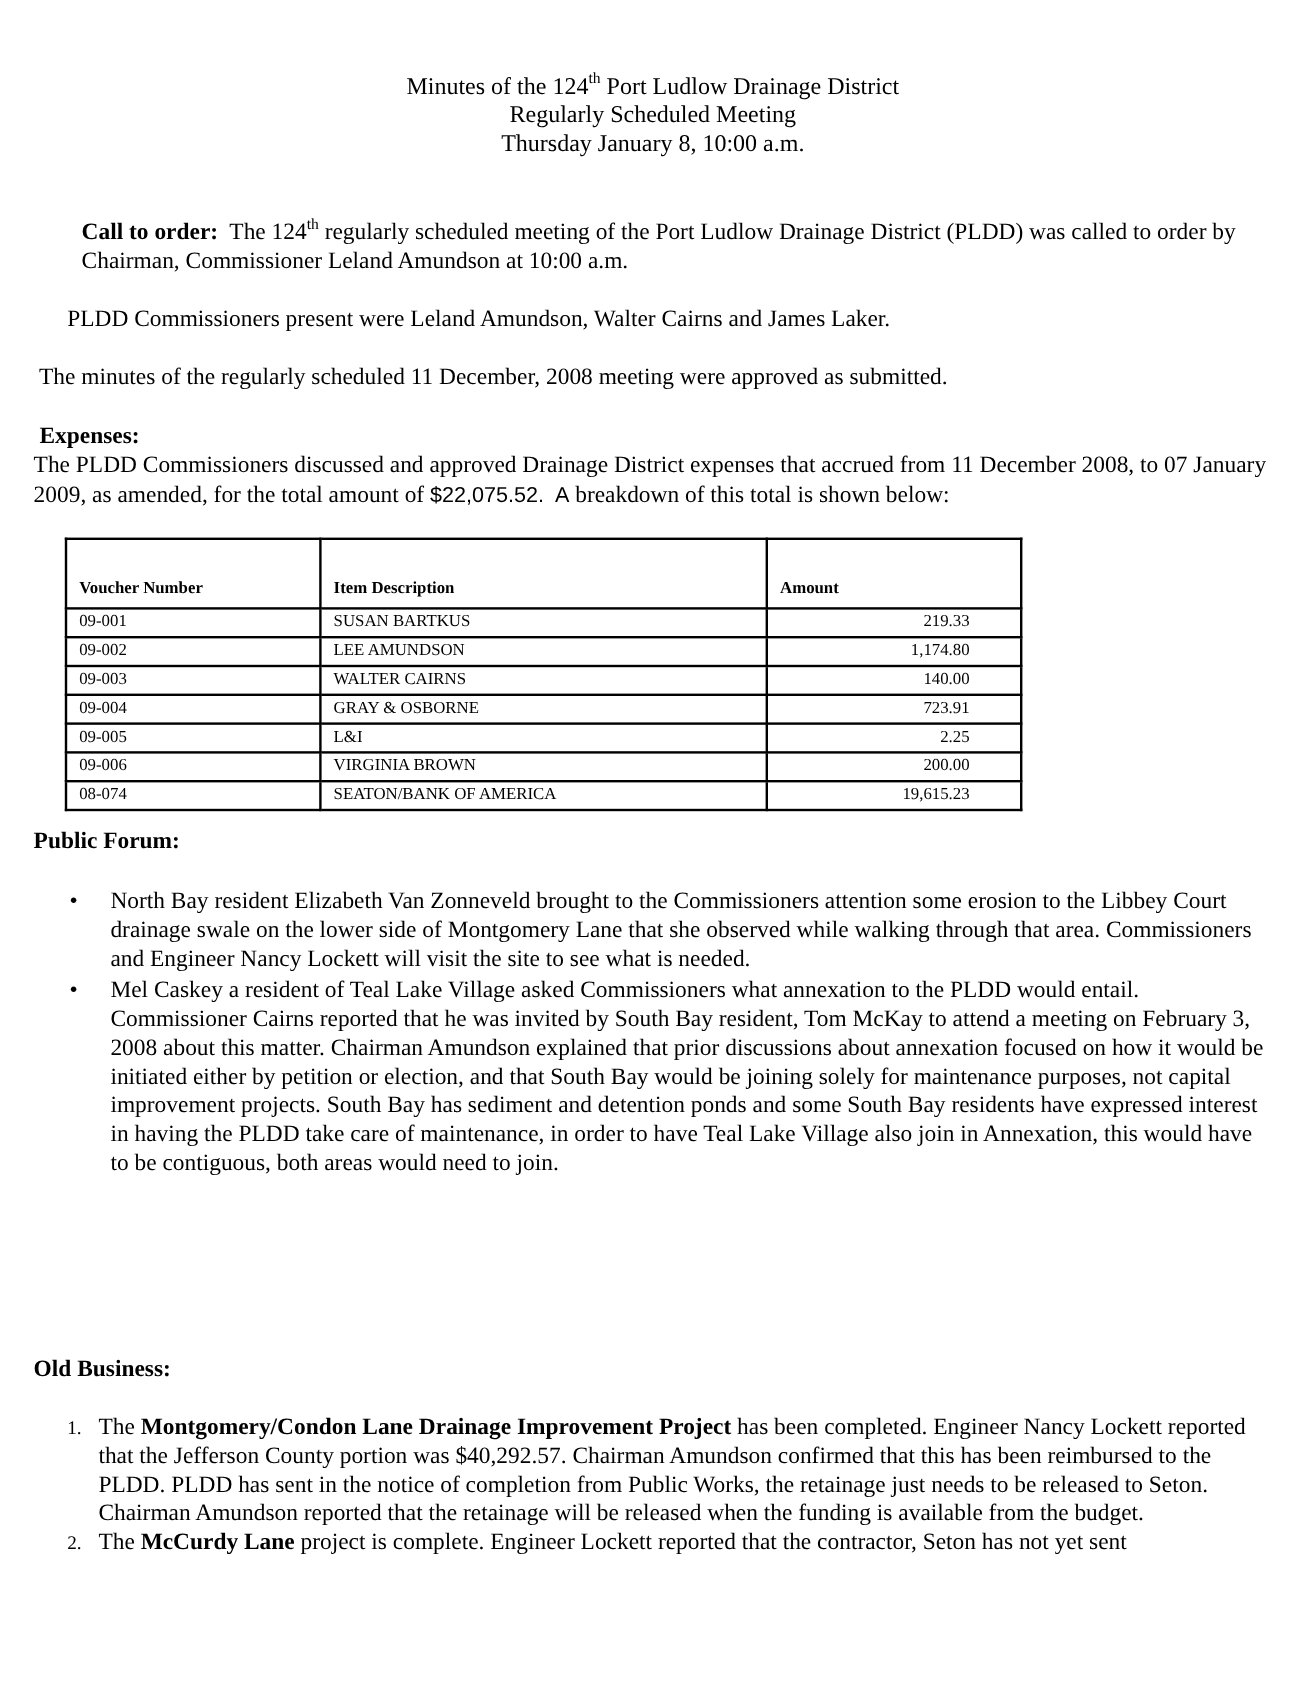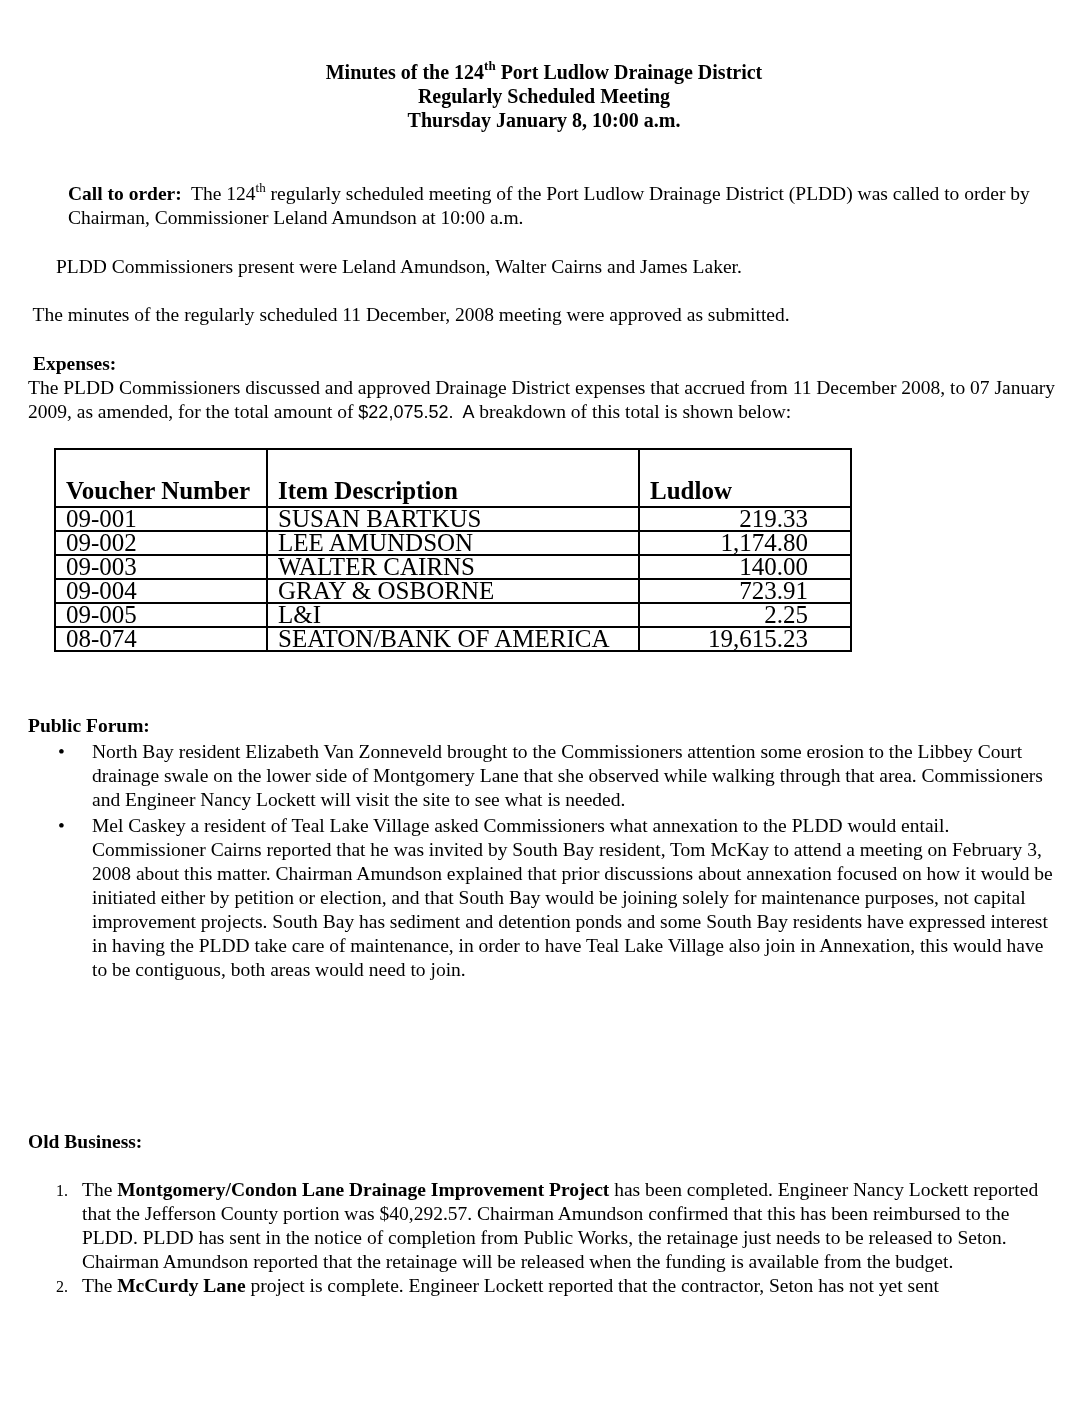--- a/index.html
+++ b/index.html
@@ -3,29 +3,29 @@
   <meta charset="utf-8">
   <style>
     html, body { margin: 0; padding: 0; background: #ffffff; }
     body {
       width: 1088px; height: 1408px; position: relative; overflow: hidden;
       font-family: "Liberation Serif", "DejaVu Serif", serif;
       color: #000; font-size: 19.5px; line-height: 24px;
     }
     .abs { position: absolute; }
     .title { left: 0; width: 1088px; top: 60px; text-align: center; font-size: 20px; line-height: 24px; }
-    .title .line { display: block; font-weight: bold; }
+    .title .line { display: block; }
     sup { font-size: 13px; line-height: 0; position: relative; top: -1px; }
     .para { left: 28px; width: 1040px; }
     b, .bold { font-weight: bold; }
     .sans-num { font-family: "Liberation Sans", "DejaVu Sans", sans-serif; font-size: 18px; }
 
     table.vouchers {
       position: absolute; left: 54px; top: 448px; border-collapse: collapse;
-      font-size: 25px; line-height: 22px;
+      font-size: 14px; line-height: 22px;
     }
     table.vouchers td, table.vouchers th {
       border: 2px solid #000; padding: 0 10px; text-align: left; font-weight: normal;
     }
     table.vouchers th { font-weight: bold; height: 52px; vertical-align: bottom; padding-bottom: 4px; }
     table.vouchers td { height: 22px; }
     table.vouchers .c1 { width: 190px; }
     table.vouchers .c2 { width: 350px; margin-left: 22px; }
     table.vouchers .c3 { width: 190px; }
     table.vouchers td.amt { text-align: right; padding-right: 42px; }
@@ -58,21 +58,21 @@
 <div class="abs para bold" style="top:352px; white-space:pre;"> Expenses:</div>
 <div class="abs para" style="top:376px; width:1045px;">
   <span>The PLDD Commissioners discussed and approved Drainage District expenses that accrued from 11 December 2008, to 07 January 2009, as amended, for the total amount of </span><span class="sans-num" style="white-space:pre">$22,075.52.  A</span><span> breakdown of this total is shown below:</span>
 </div>
 
 <table class="vouchers">
   <thead>
     <tr>
       <th class="c1">Voucher Number</th>
       <th class="c2">Item Description</th>
-      <th class="c3">Ludlow</th>
+      <th class="c3">Amount</th>
     </tr>
   </thead>
   <tbody>
     <tr>
       <td>09-001</td>
       <td>SUSAN BARTKUS</td>
       <td class="amt">219.33</td>
     </tr>
     <tr>
       <td>09-002</td>
@@ -88,28 +88,33 @@
       <td>09-004</td>
       <td>GRAY &amp; OSBORNE</td>
       <td class="amt">723.91</td>
     </tr>
     <tr>
       <td>09-005</td>
       <td>L&amp;I</td>
       <td class="amt">2.25</td>
     </tr>
     <tr>
+      <td>09-006</td>
+      <td>VIRGINIA BROWN</td>
+      <td class="amt">200.00</td>
+    </tr>
+    <tr>
       <td>08-074</td>
       <td>SEATON/BANK OF AMERICA</td>
       <td class="amt">19,615.23</td>
     </tr>
   </tbody>
 </table>
 
-<div class="abs para bold" style="top:690px;margin-top:24px;">Public Forum:</div>
+<div class="abs para bold" style="top:690px;">Public Forum:</div>
 <ul class="forum">
   <li style="margin-bottom:2px;">
     <span class="bullet">•</span>
     <span>North Bay resident Elizabeth Van Zonneveld brought to the Commissioners attention some erosion to the Libbey Court drainage swale on the lower side of Montgomery Lane that she observed while walking through that area.  Commissioners and Engineer Nancy Lockett will visit the site to see what is needed.</span>
   </li>
   <li>
     <span class="bullet">•</span>
     <span>Mel Caskey a resident of Teal Lake Village asked Commissioners what annexation to the PLDD would entail. Commissioner Cairns reported that he was invited by South Bay resident, Tom McKay to attend a meeting on February 3, 2008 about this matter.  Chairman Amundson explained that prior discussions about annexation focused on how it would be initiated either by petition or election, and that South Bay would be joining solely for maintenance purposes, not capital improvement projects.  South Bay has sediment and detention ponds and some South Bay residents have expressed interest in having the PLDD take care of maintenance, in order to have Teal Lake Village also join in Annexation, this would have to be contiguous, both areas would need to join.</span>
   </li>
 </ul>

